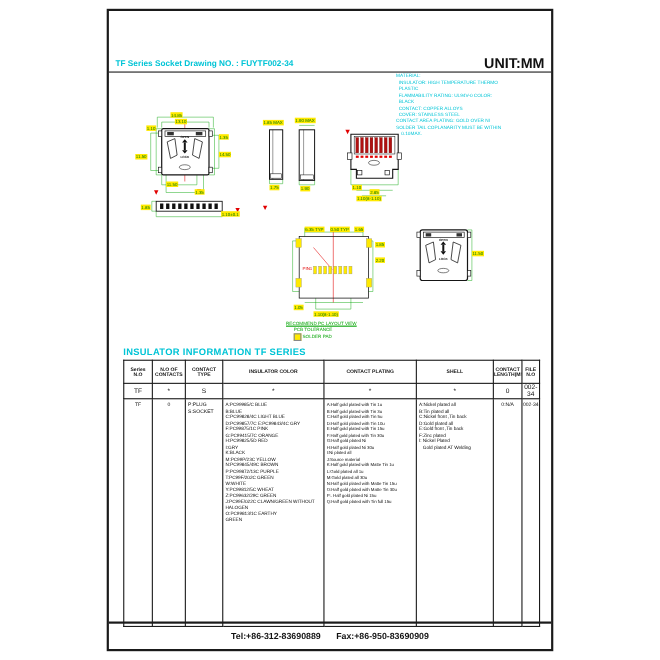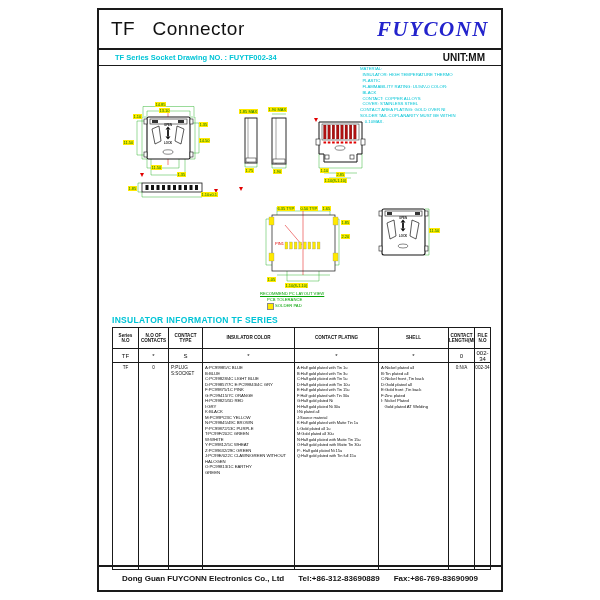--- a/index.html
+++ b/index.html
@@ -1,23 +1,23 @@
 <!DOCTYPE html>
 <html><head>
 <meta charset="utf-8">
 <style>
   html,body{margin:0;padding:0}
   body{width:600px;height:600px;background:#fff;font-family:"Liberation Sans",sans-serif;position:relative;overflow:hidden}
   .sheet{position:absolute;left:97px;top:8px;width:406px;height:584px;border:2px solid #1a1a1a;background:#fff;box-sizing:border-box}
   .hdr{position:absolute;left:0;top:0;right:0;height:38px;border-bottom:2px solid #1a1a1a;display:flex;align-items:center;justify-content:space-between;padding:0 12px}
   .title{font-size:19px;color:#111;white-space:pre;letter-spacing:.5px}
   .brand{font-family:"Liberation Serif",serif;font-style:italic;font-weight:bold;font-size:21px;color:#2323cc;letter-spacing:1.5px}
-  .subhdr{position:absolute;left:0;top:40px;right:0;height:15px;border-bottom:1px solid #1a1a1a;display:flex;align-items:center;justify-content:space-between;padding:0 16px}
+  .subhdr{position:absolute;left:0;top:40px;right:0;height:15px;border-bottom:1px solid #1a1a1a;display:flex;align-items:center;justify-content:space-between;padding:0 6px}
   .dno{color:#00c4d6;font-weight:bold;font-size:7.5px}
-  .unit{color:#111;font-weight:bold;font-size:10px}
+  .unit{color:#111;font-weight:bold;font-size:13px}
   .notes{position:absolute;left:261px;top:56px;width:112px;color:#00c4d6;font-size:4.3px;line-height:5.9px;white-space:pre}
   .dim{position:absolute;font-size:4px;line-height:5px;background:#ffe900;color:#007700;white-space:nowrap;padding:0 .5px}
   .gnote{position:absolute;font-size:4.2px;line-height:5px;color:#00a300;white-space:nowrap}
   .gnote.u{text-decoration:underline}
   .rednote{position:absolute;font-size:4px;line-height:5px;color:#e10000;white-space:nowrap}
   .legendsq{position:absolute;width:5px;height:5px;background:#ffe900;border:.5px solid #888}
   .otitle{position:absolute;left:13px;top:305px;color:#00c4d6;font-weight:bold;font-size:8.5px;letter-spacing:.3px}
   table.ord{position:absolute;left:13px;top:317px;width:378px;border-collapse:collapse;table-layout:fixed}
   table.ord td,table.ord th{border:1px solid #1a1a1a;padding:0;overflow:hidden}
   table.ord th{font-size:4.6px;font-weight:bold;white-space:pre-line;text-align:center;height:20px;line-height:5.5px;color:#111}
@@ -28,24 +28,20 @@
   .plist{font-size:4px}
   .typecell{white-space:pre-line;font-size:4.6px;line-height:5.6px;padding:2px 0 0 2px}
   .footer{position:absolute;left:0;right:0;top:555px;bottom:0;border-top:2px solid #1a1a1a;display:flex;align-items:center;justify-content:center;gap:14px;font-weight:bold;font-size:8px;color:#111}
   svg text{font-family:"Liberation Sans",sans-serif}
 </style>
 </head>
 <body>
 
 <div class="sheet">
 
-  <div class="hdr">
-    <span class="title">TF   Connector</span>
-    <span class="brand">FUYCONN</span>
-  </div>
 
   <div class="subhdr">
     <span class="dno">TF Series Socket Drawing NO. : FUYTF002-34</span>
     <span class="unit">UNIT:MM</span>
   </div>
 
   <div class="notes">MATERIAL:
   INSULATOR: HIGH TEMPERATURE THERMO
   PLASTIC
   FLAMMABILITY RATING: UL94V-0 COLOR:
@@ -341,18 +337,17 @@
 I: Nickel Plated
    Gold plated AT Welding</div>
           </td>
       <td class="cen">0:N/A</td>
       <td class="cen">002-34</td>
     </tr>
   </tbody>
     </table>
 
   <div class="footer">
-    <span>Dong Guan FUYCONN Electronics  Co., Ltd</span>
     <span>Tel:+86-312-83690889</span>
-    <span>Fax:+86-769-83690909</span>
+    <span>Fax:+86-950-83690909</span>
   </div>
 
 </div>
 
 </body></html>

